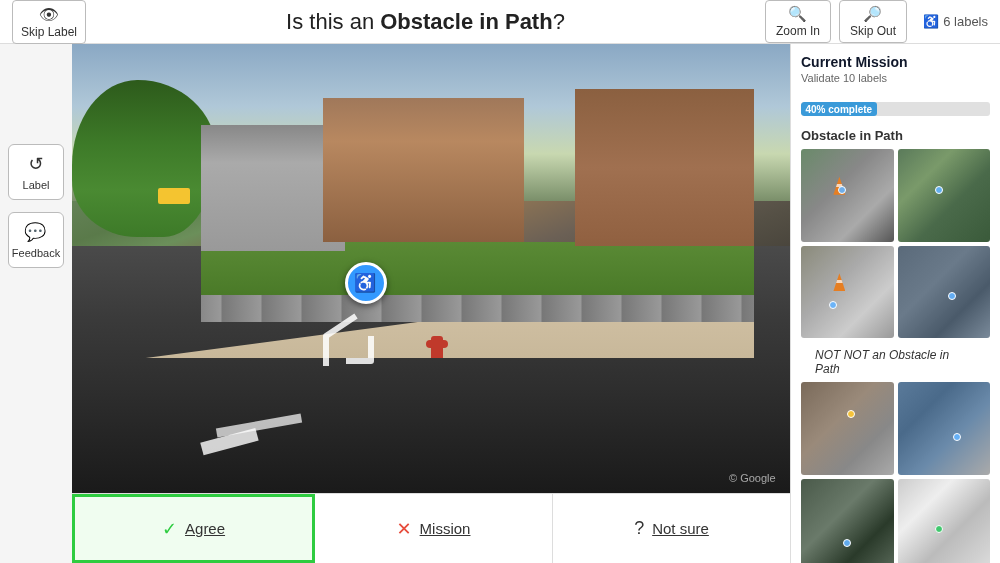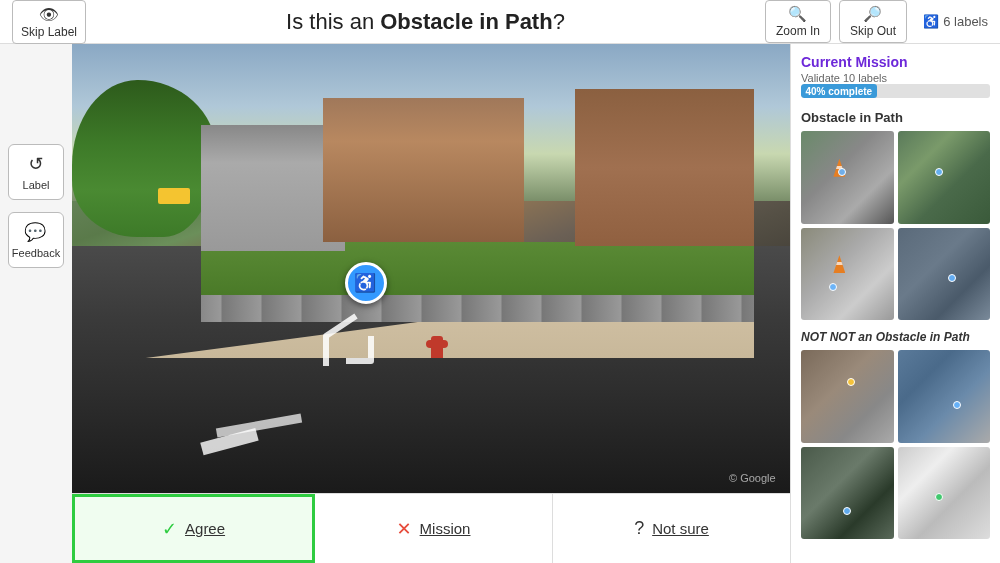--- a/index.html
+++ b/index.html
@@ -355,27 +355,27 @@
       overflow-y: auto;
       flex-shrink: 0;
       padding: 10px;
     }
     .mission-section {
       margin-bottom: 12px;
     }
     .mission-title {
       font-size: 14px;
       font-weight: bold;
-      color: #6d28d9;
+      color: #0f172a;
       margin-bottom: 2px;
     }
     .mission-subtitle {
       font-size: 11px;
       color: #666;
-      margin-bottom: 0;
+      margin-bottom: 18px;
     }
     .progress-bar-container {
       background: #e0e0e0;
       border-radius: 3px;
       height: 14px;
       overflow: hidden;
     }
     .progress-bar-fill {
       height: 100%;
       background: #3a9ad9;
@@ -441,23 +441,23 @@
       left: 40%;
       width: 8px;
       height: 8px;
       border-radius: 50%;
       background: rgba(100,180,255,0.9);
       border: 1px solid #fff;
     }
     .not-section-title {
       font-size: 12px;
       font-style: italic;
-      font-weight: bold;
+      font-weight: normal;
       color: #333;
-      margin: 8px 0 6px;
+      margin: 8px 14px 6px;
     }
     .not-section-title span { font-style: italic; }
   </style>
 </head>
 <body>
 
 <div class="top-bar">
   <div class="top-bar-left">
     <button class="hide-label-btn">
       <span class="eye-icon">👁</span>

